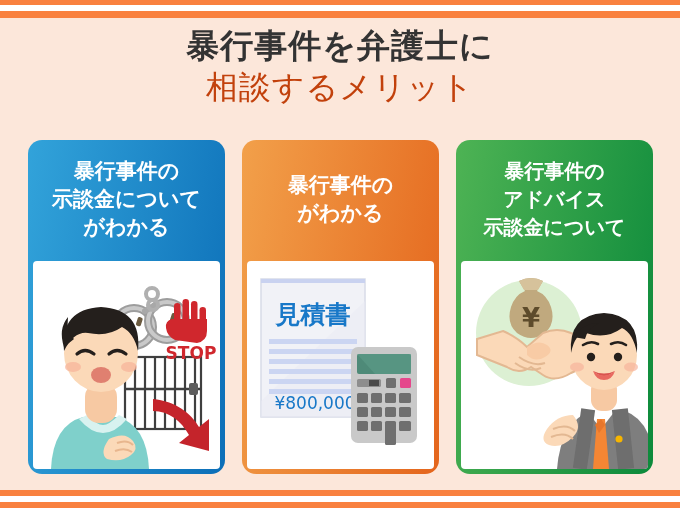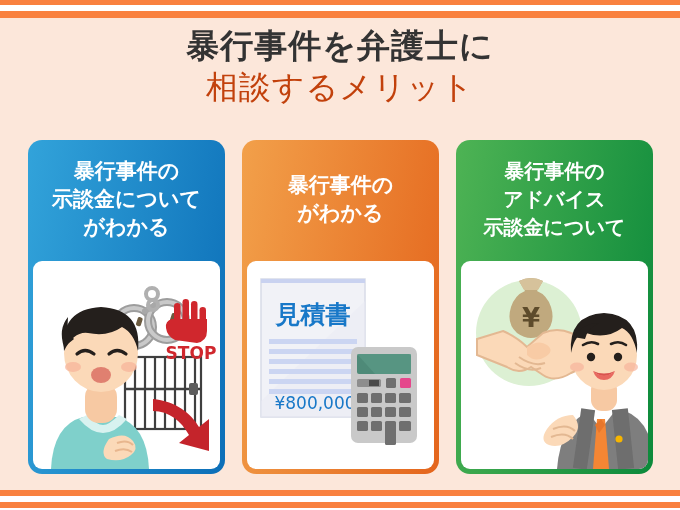--- a/index.html
+++ b/index.html
@@ -46,21 +46,21 @@
     position:relative;height:118px;display:flex;flex-direction:column;
     align-items:center;justify-content:center;
     color:#ffffff;font-weight:bold;font-size:21px;line-height:28px;
     text-align:center;letter-spacing:0px;
   }
   .card-head .ln{white-space:nowrap;}
   .c3 .card-head{font-size:20px;}
 
   .card-body{
     position:absolute;left:5px;top:121px;width:187px;height:208px;
-    background:#ffffff;border-radius:9px;overflow:hidden;
+    background:#ffffff;border-radius:4px;overflow:hidden;
   }
   .illus{position:absolute;left:0;top:0;width:187px;height:208px;}
 
   
   svg{display:block;}
 </style>
 </head>
 <body>
 
 <div class="page">

